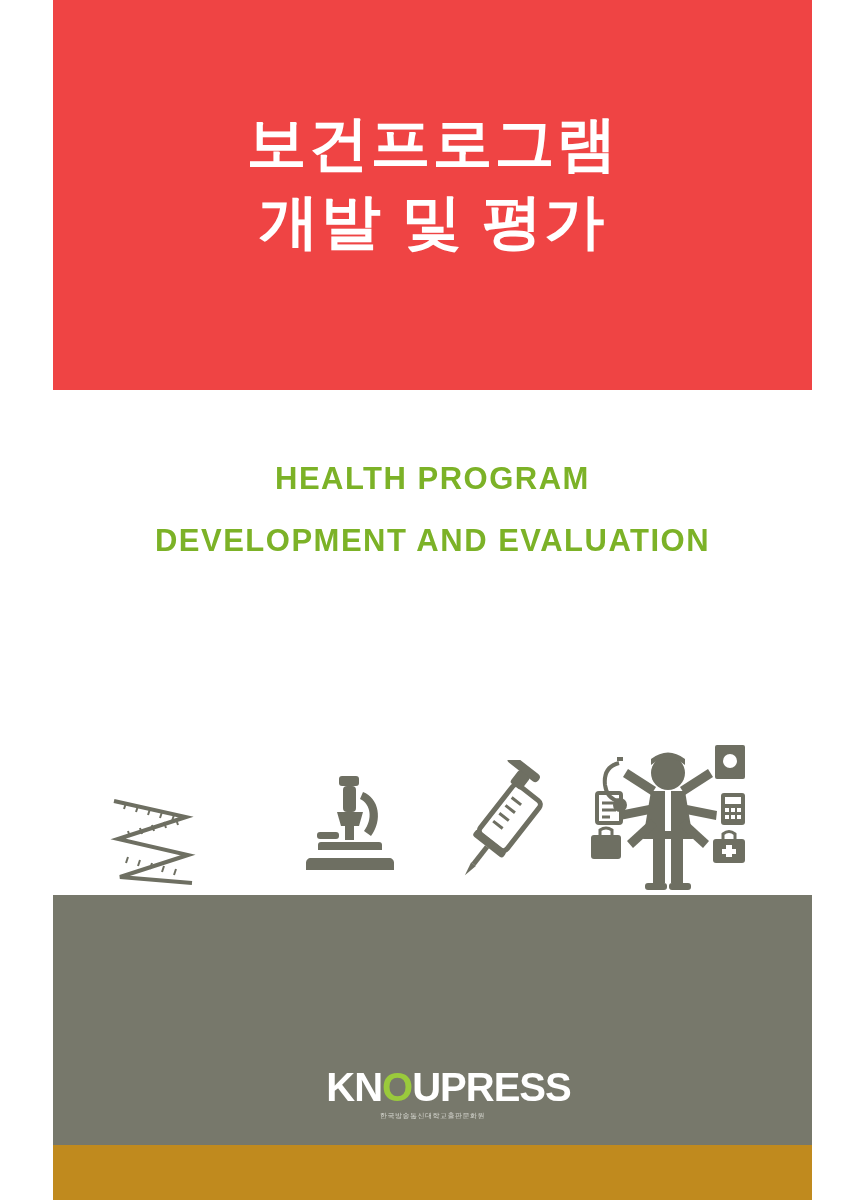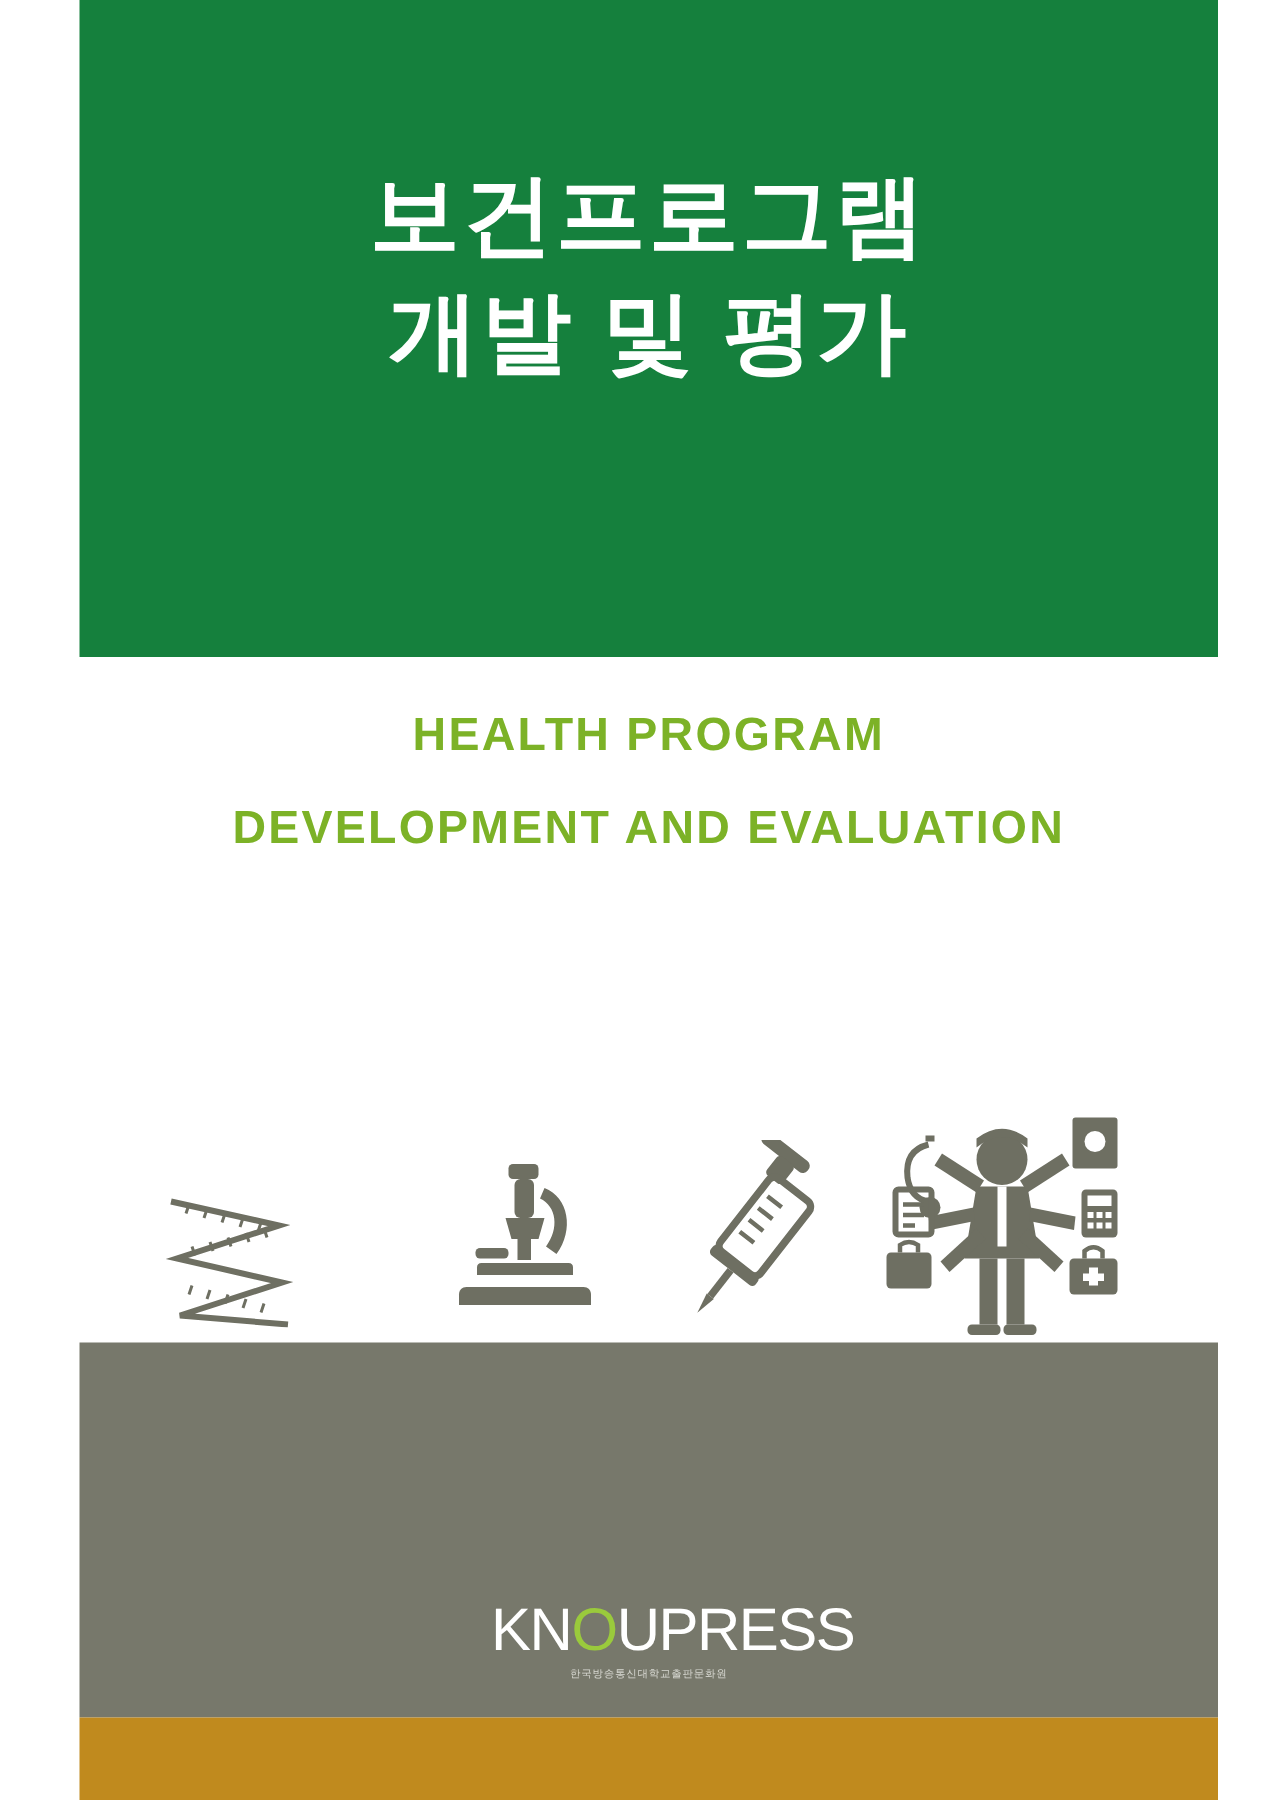--- a/index.html
+++ b/index.html
@@ -16,22 +16,22 @@
     height: 1200px;
     background: #ffffff;
     overflow: hidden;
   }
   
   .green-panel {
     position: absolute;
     left: 53px;
     top: 0;
     width: 759px;
-    height: 438px;
-    background: #15803d;
+    height: 390px;
+    background: #ef4444;
   }
   .kr-title {
     position: absolute;
     left: 0;
     top: 105px;
     width: 759px;
     text-align: center;
     color: #ffffff;
     font-size: 60px;
     line-height: 78px;
@@ -47,21 +47,21 @@
     text-align: center;
     color: #ffffff;
     font-size: 18px;
     font-weight: bold;
     letter-spacing: 0.5px;
   }
   
   .en-title {
     position: absolute;
     left: 53px;
-    top: 459px;
+    top: 448px;
     width: 759px;
     text-align: center;
     color: #7CB227;
     font-size: 31px;
     line-height: 62px;
     font-weight: bold;
     letter-spacing: 1.5px;
     white-space: pre-line;
   }
   
@@ -96,21 +96,21 @@
   .logo-wrap {
     position: absolute;
     left: 53px;
     top: 1065px;
     width: 759px;
     text-align: center;
   }
   .logo-main {
     color: #ffffff;
     font-size: 40px;
-    font-weight: normal;
+    font-weight: bold;
     letter-spacing: -1px;
     line-height: 44px;
     margin-left: 32px;
   }
   .logo-main .knou-k { color: #ffffff; }
   .logo-main .knou-o { color: #9ACA3C; }
   .logo-sub {
     margin-top: 2px;
     color: #d8d9d2;
     font-size: 7px;

